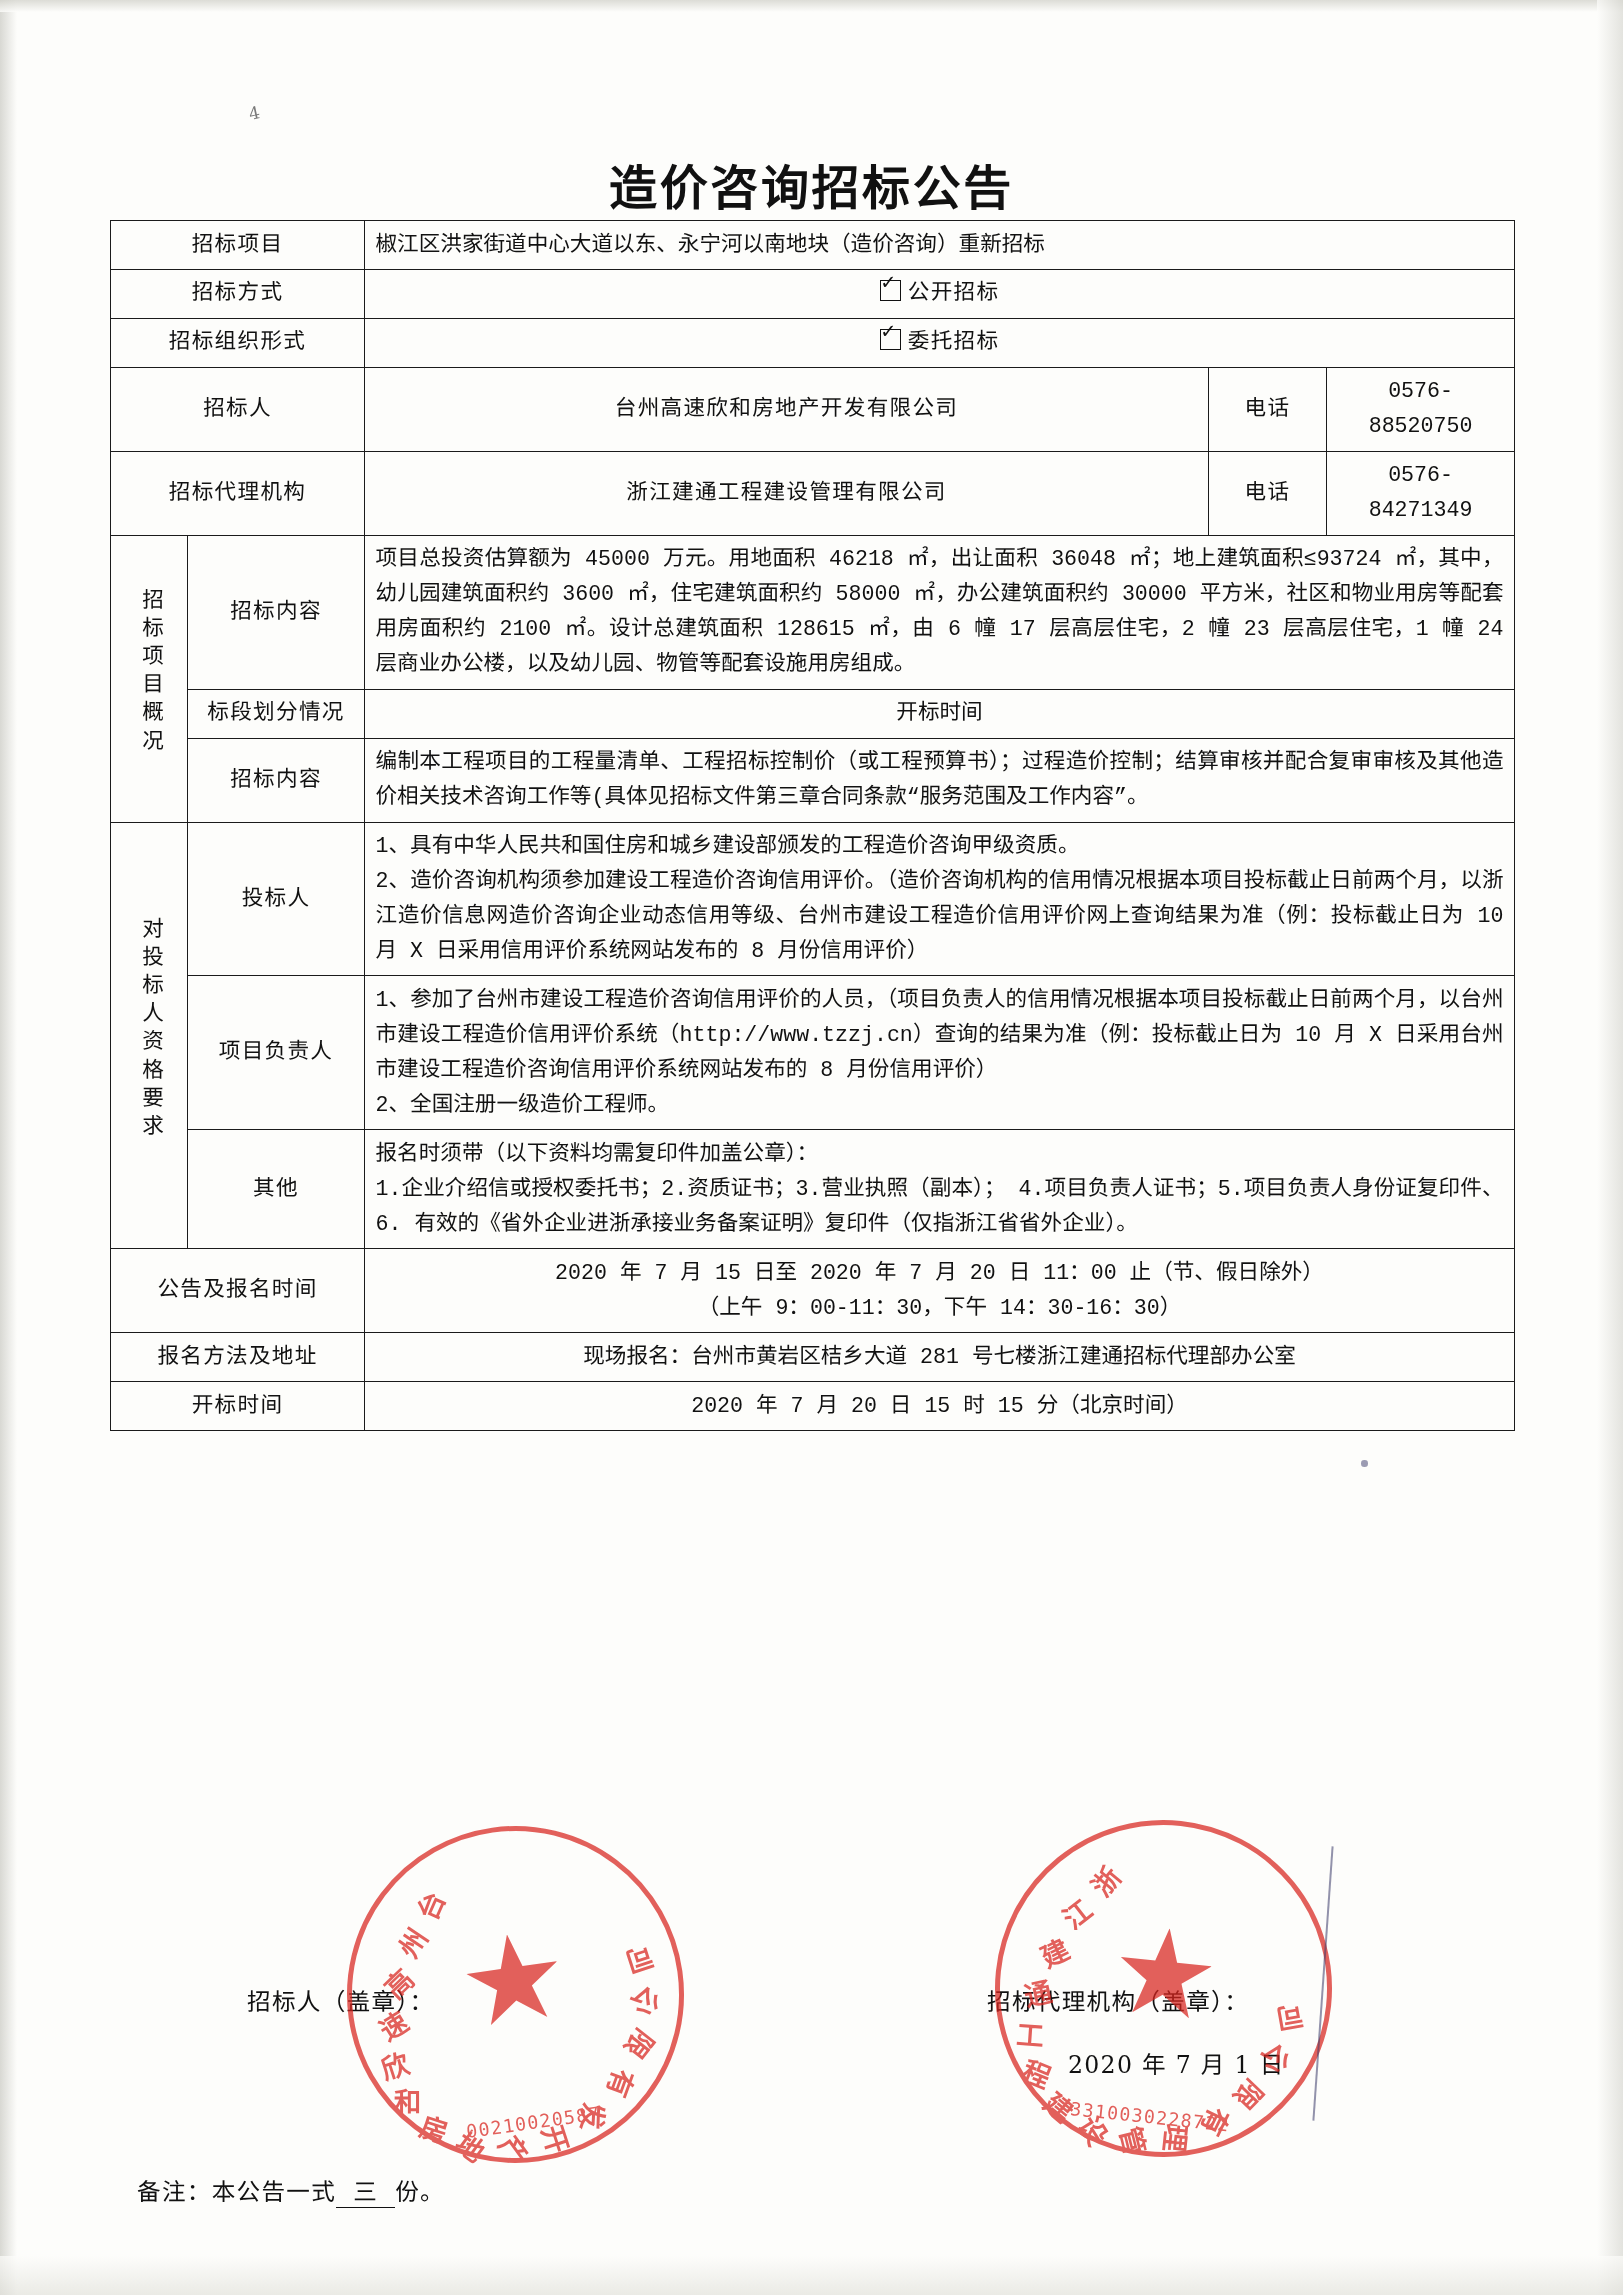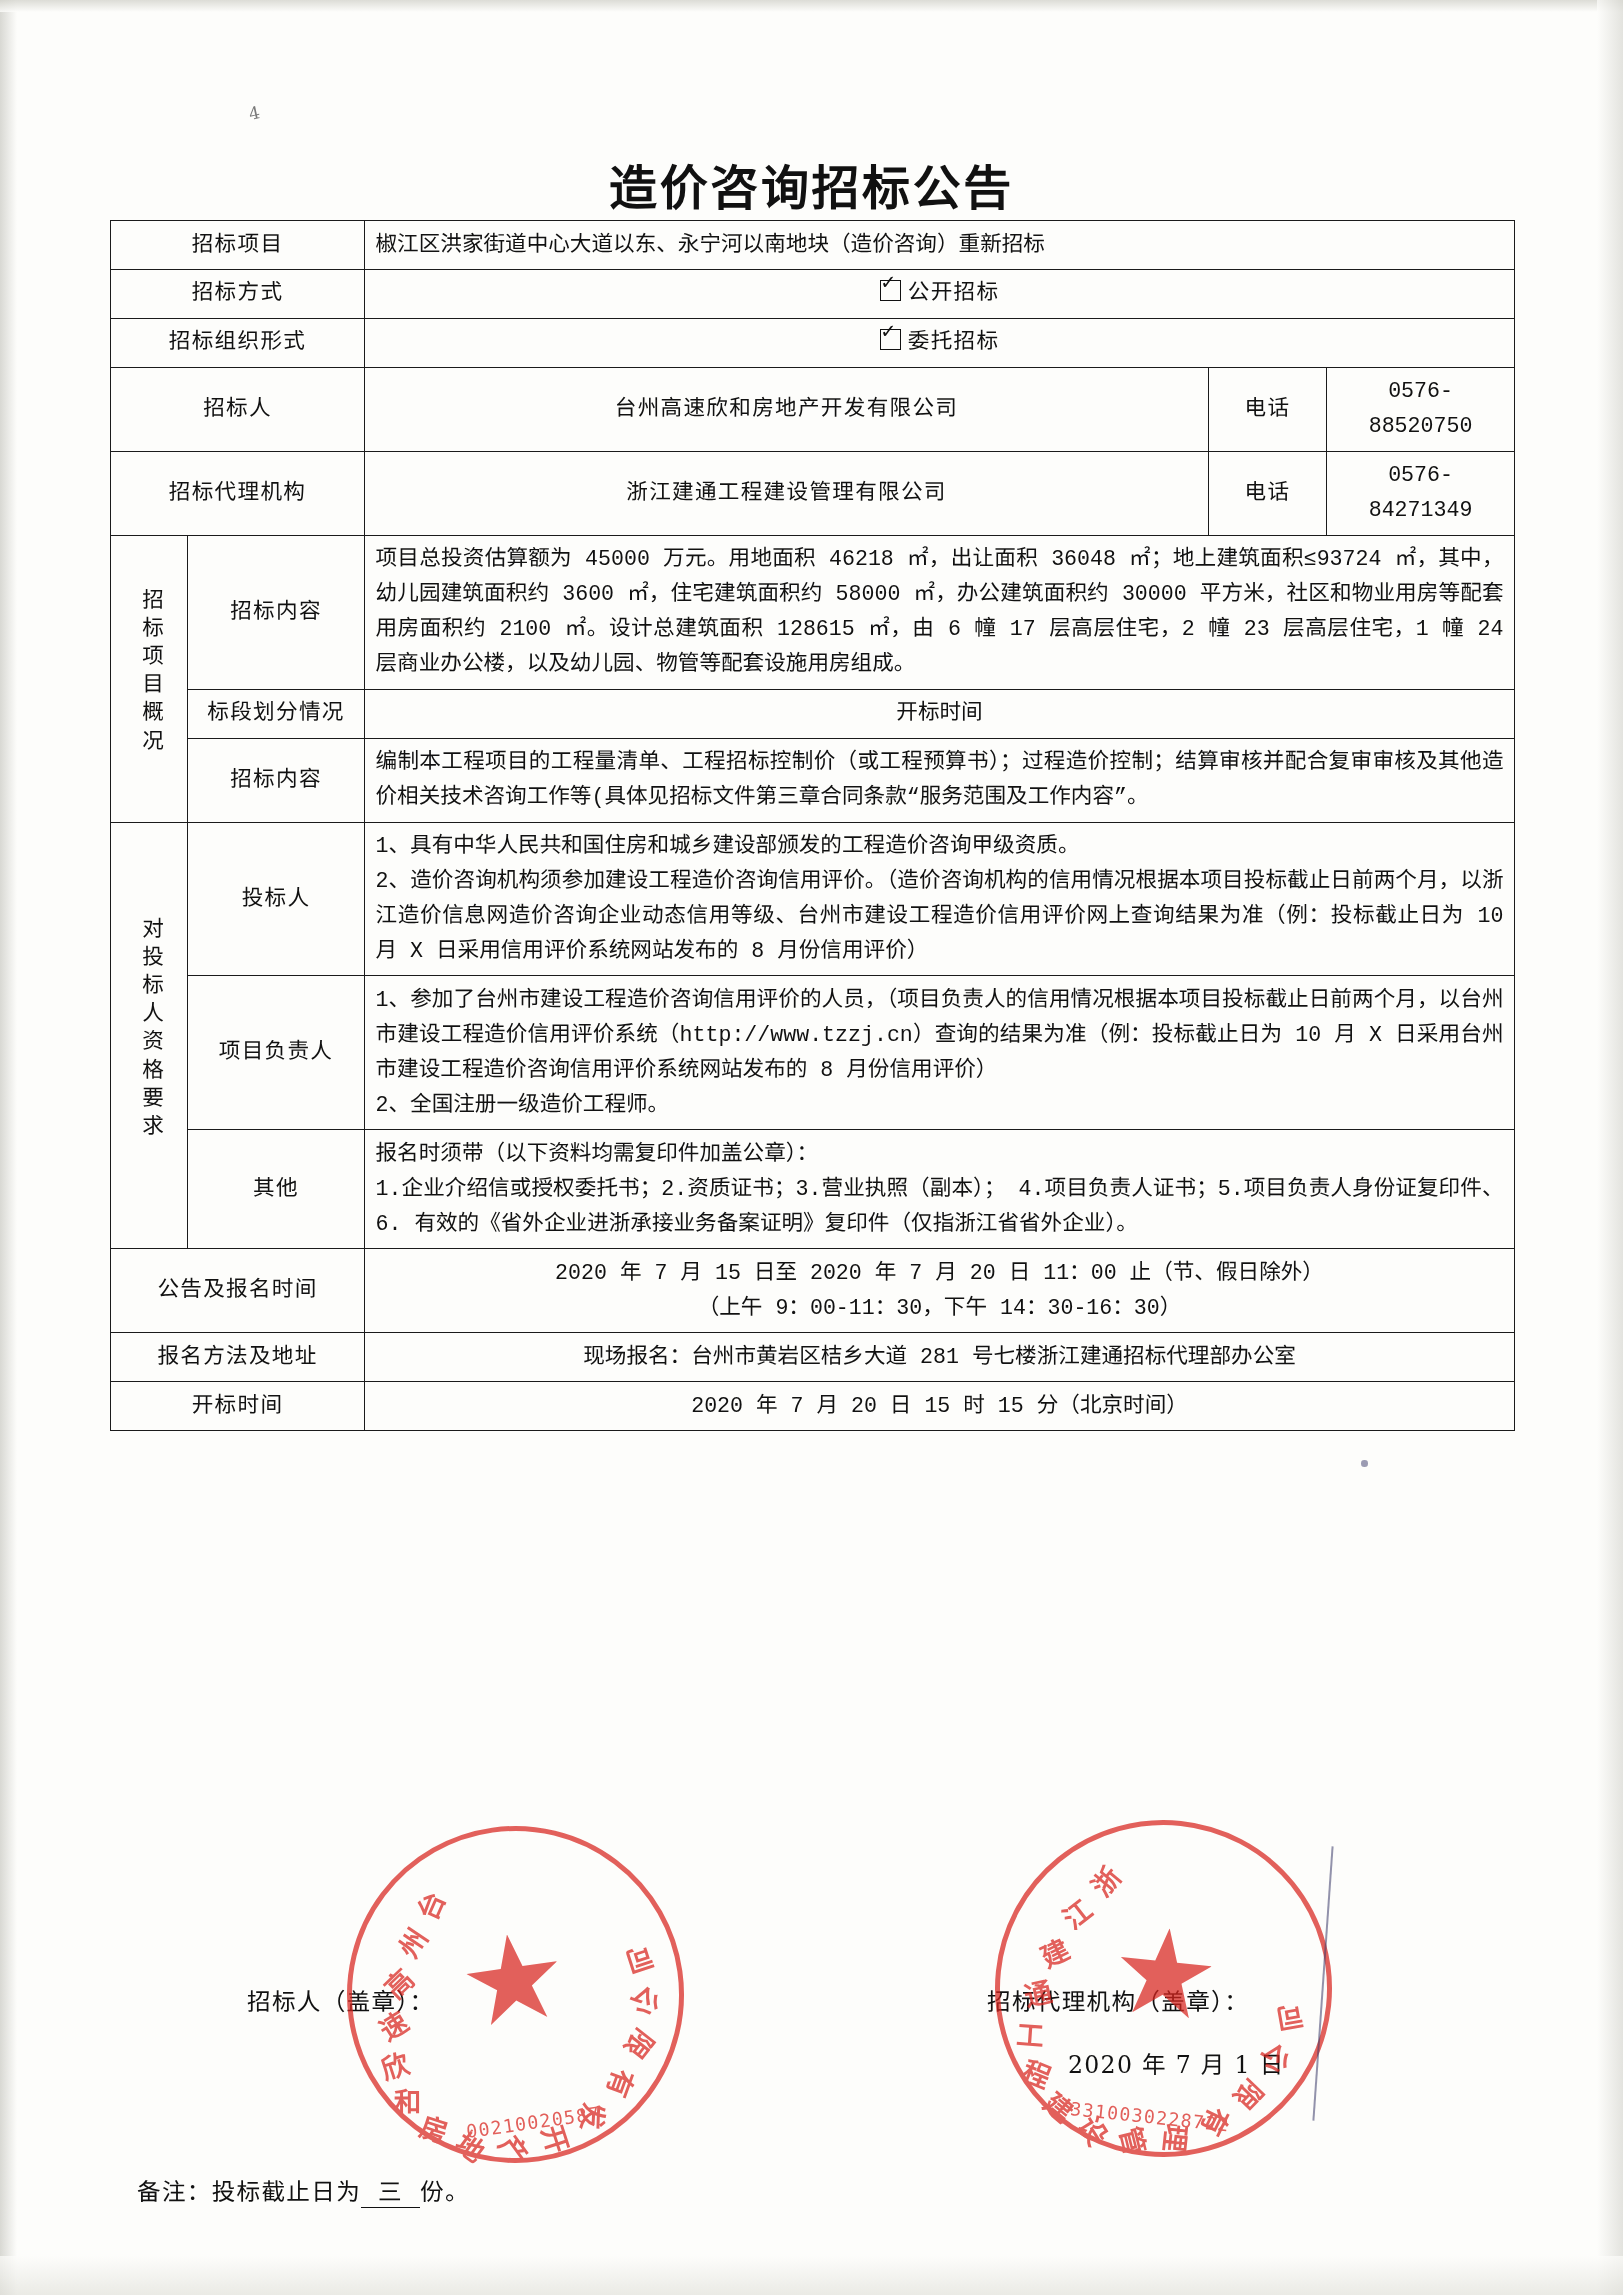--- a/index.html
+++ b/index.html
@@ -361,21 +361,21 @@
 
   <div class="footer-zone">
     <div class="sig-row">
       <div class="sig-left">招标人（盖章）：</div>
       <div class="sig-right">招标代理机构（盖章）：</div>
       <div class="sig-date">2020 年 7 月 1 日</div>
     </div>
   </div>
 
   <div class="note-row">
-    <span>备注：投标截止日为</span><span class="note-blank">三</span><span>份。</span>
+    <span>备注：本公告一式</span><span class="note-blank">三</span><span>份。</span>
   </div>
 
   <div class="seal seal-left">
     <div class="seal-star">★</div>
     <div class="seal-text-top">
       <span class="seal-char" style="left:77px; top:43px;  transform:rotate(-58deg);">台</span>
       <span class="seal-char" style="left:54px;  top:77px; transform:rotate(-48deg);">州</span>
       <span class="seal-char" style="left:35px;  top:115px; transform:rotate(-36deg);">高</span>
       <span class="seal-char" style="left:23.6px;  top:156px; transform:rotate(-24deg);">速</span>
       <span class="seal-char" style="left:19.6px;  top:196px; transform:rotate(-10deg);">欣</span>

